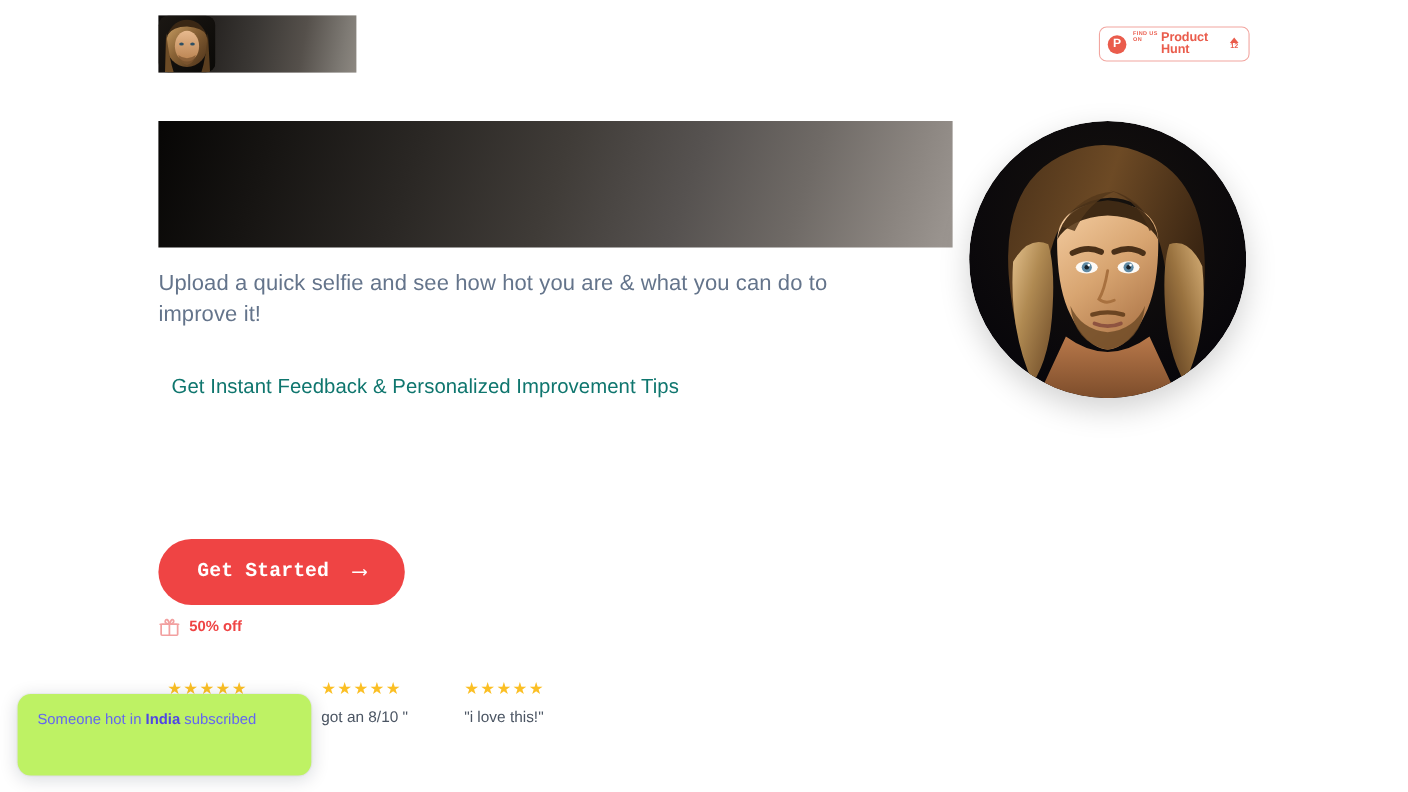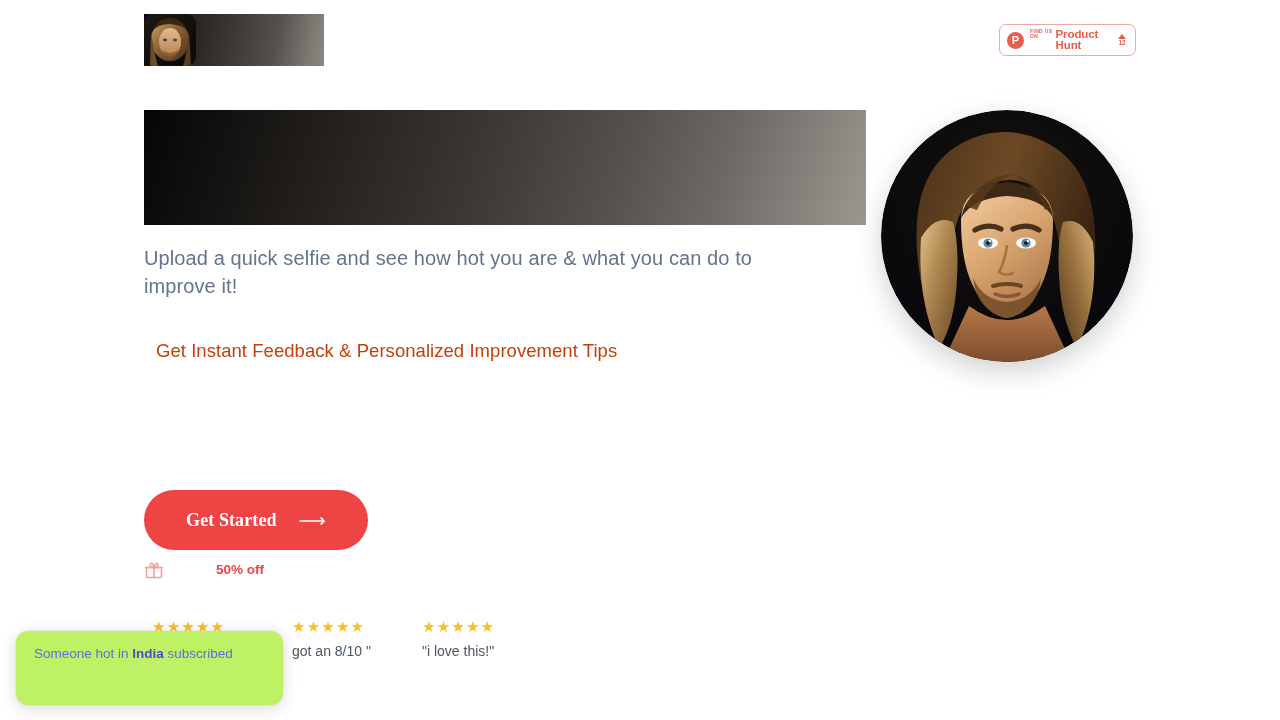--- a/index.html
+++ b/index.html
@@ -166,36 +166,36 @@
 
   .features {
     position: absolute;
     left: 156px;
     top: 333px;
     list-style: none;
   }
   .features li {
     font-size: 18.5px;
     line-height: 36px;
-    color: #c2410c;
+    color: #0f766e;
     letter-spacing: 0.05px;
   }
 
   
   .cta-btn {
     position: absolute;
     left: 144px;
     top: 490px;
     width: 224px;
     height: 60px;
     border: none;
     border-radius: 30px;
     background: #ef4444;
     color: #ffffff;
-    font-family: Liberation Serif, serif;
+    font-family: Liberation Mono, monospace;
     font-size: 18px;
     font-weight: bold;
     letter-spacing: 0.1px;
     display: flex;
     align-items: center;
     justify-content: center;
     gap: 22px;
     cursor: pointer;
   }
   .cta-arrow {
@@ -210,21 +210,21 @@
     left: 144px;
     top: 560px;
     display: flex;
     align-items: center;
     gap: 8px;
     font-size: 13.5px;
     color: #1f2937;
     line-height: 20px;
   }
   .gift-icon { width: 20px; height: 20px; flex: 0 0 20px; }
-  .promo-accent { color: #ef4444; font-weight: bold; margin-left: 44px; }
+  .promo-accent { color: #ef4444; font-weight: bold; }
 
   
   .testimonials {
     position: absolute;
     left: 152px;
     top: 618px;
     display: flex;
     gap: 0;
     width: 520px;
   }

